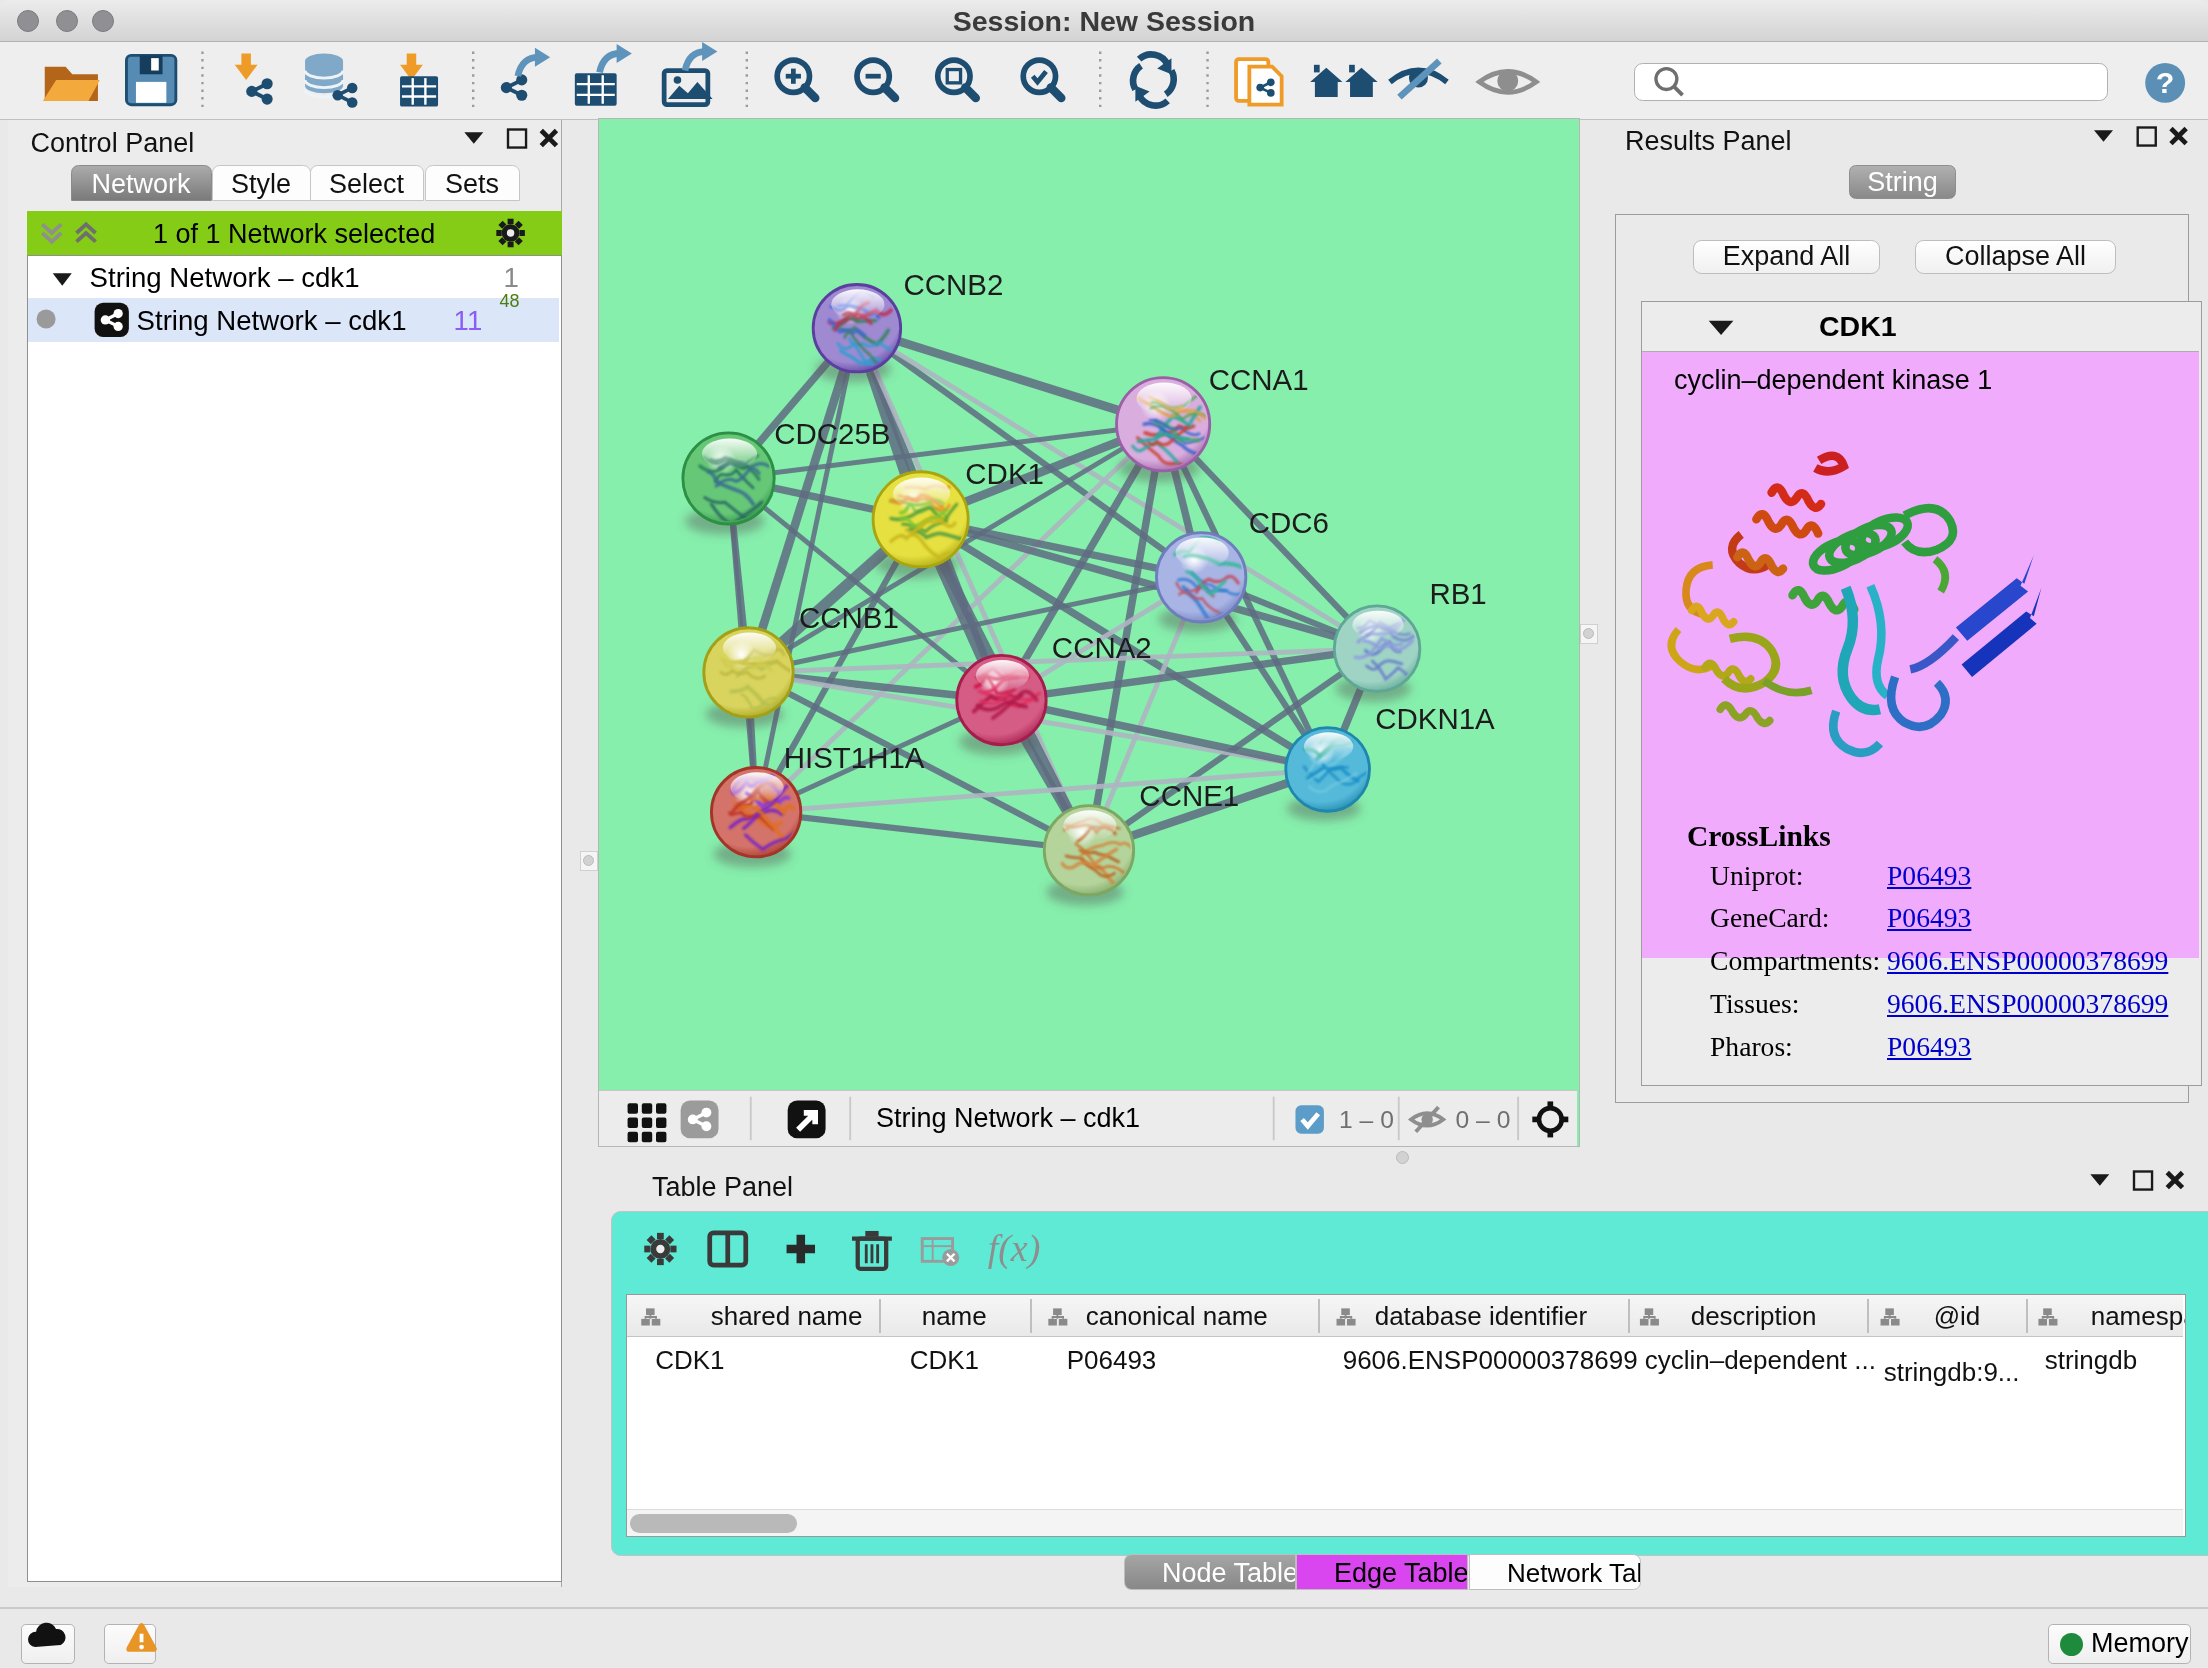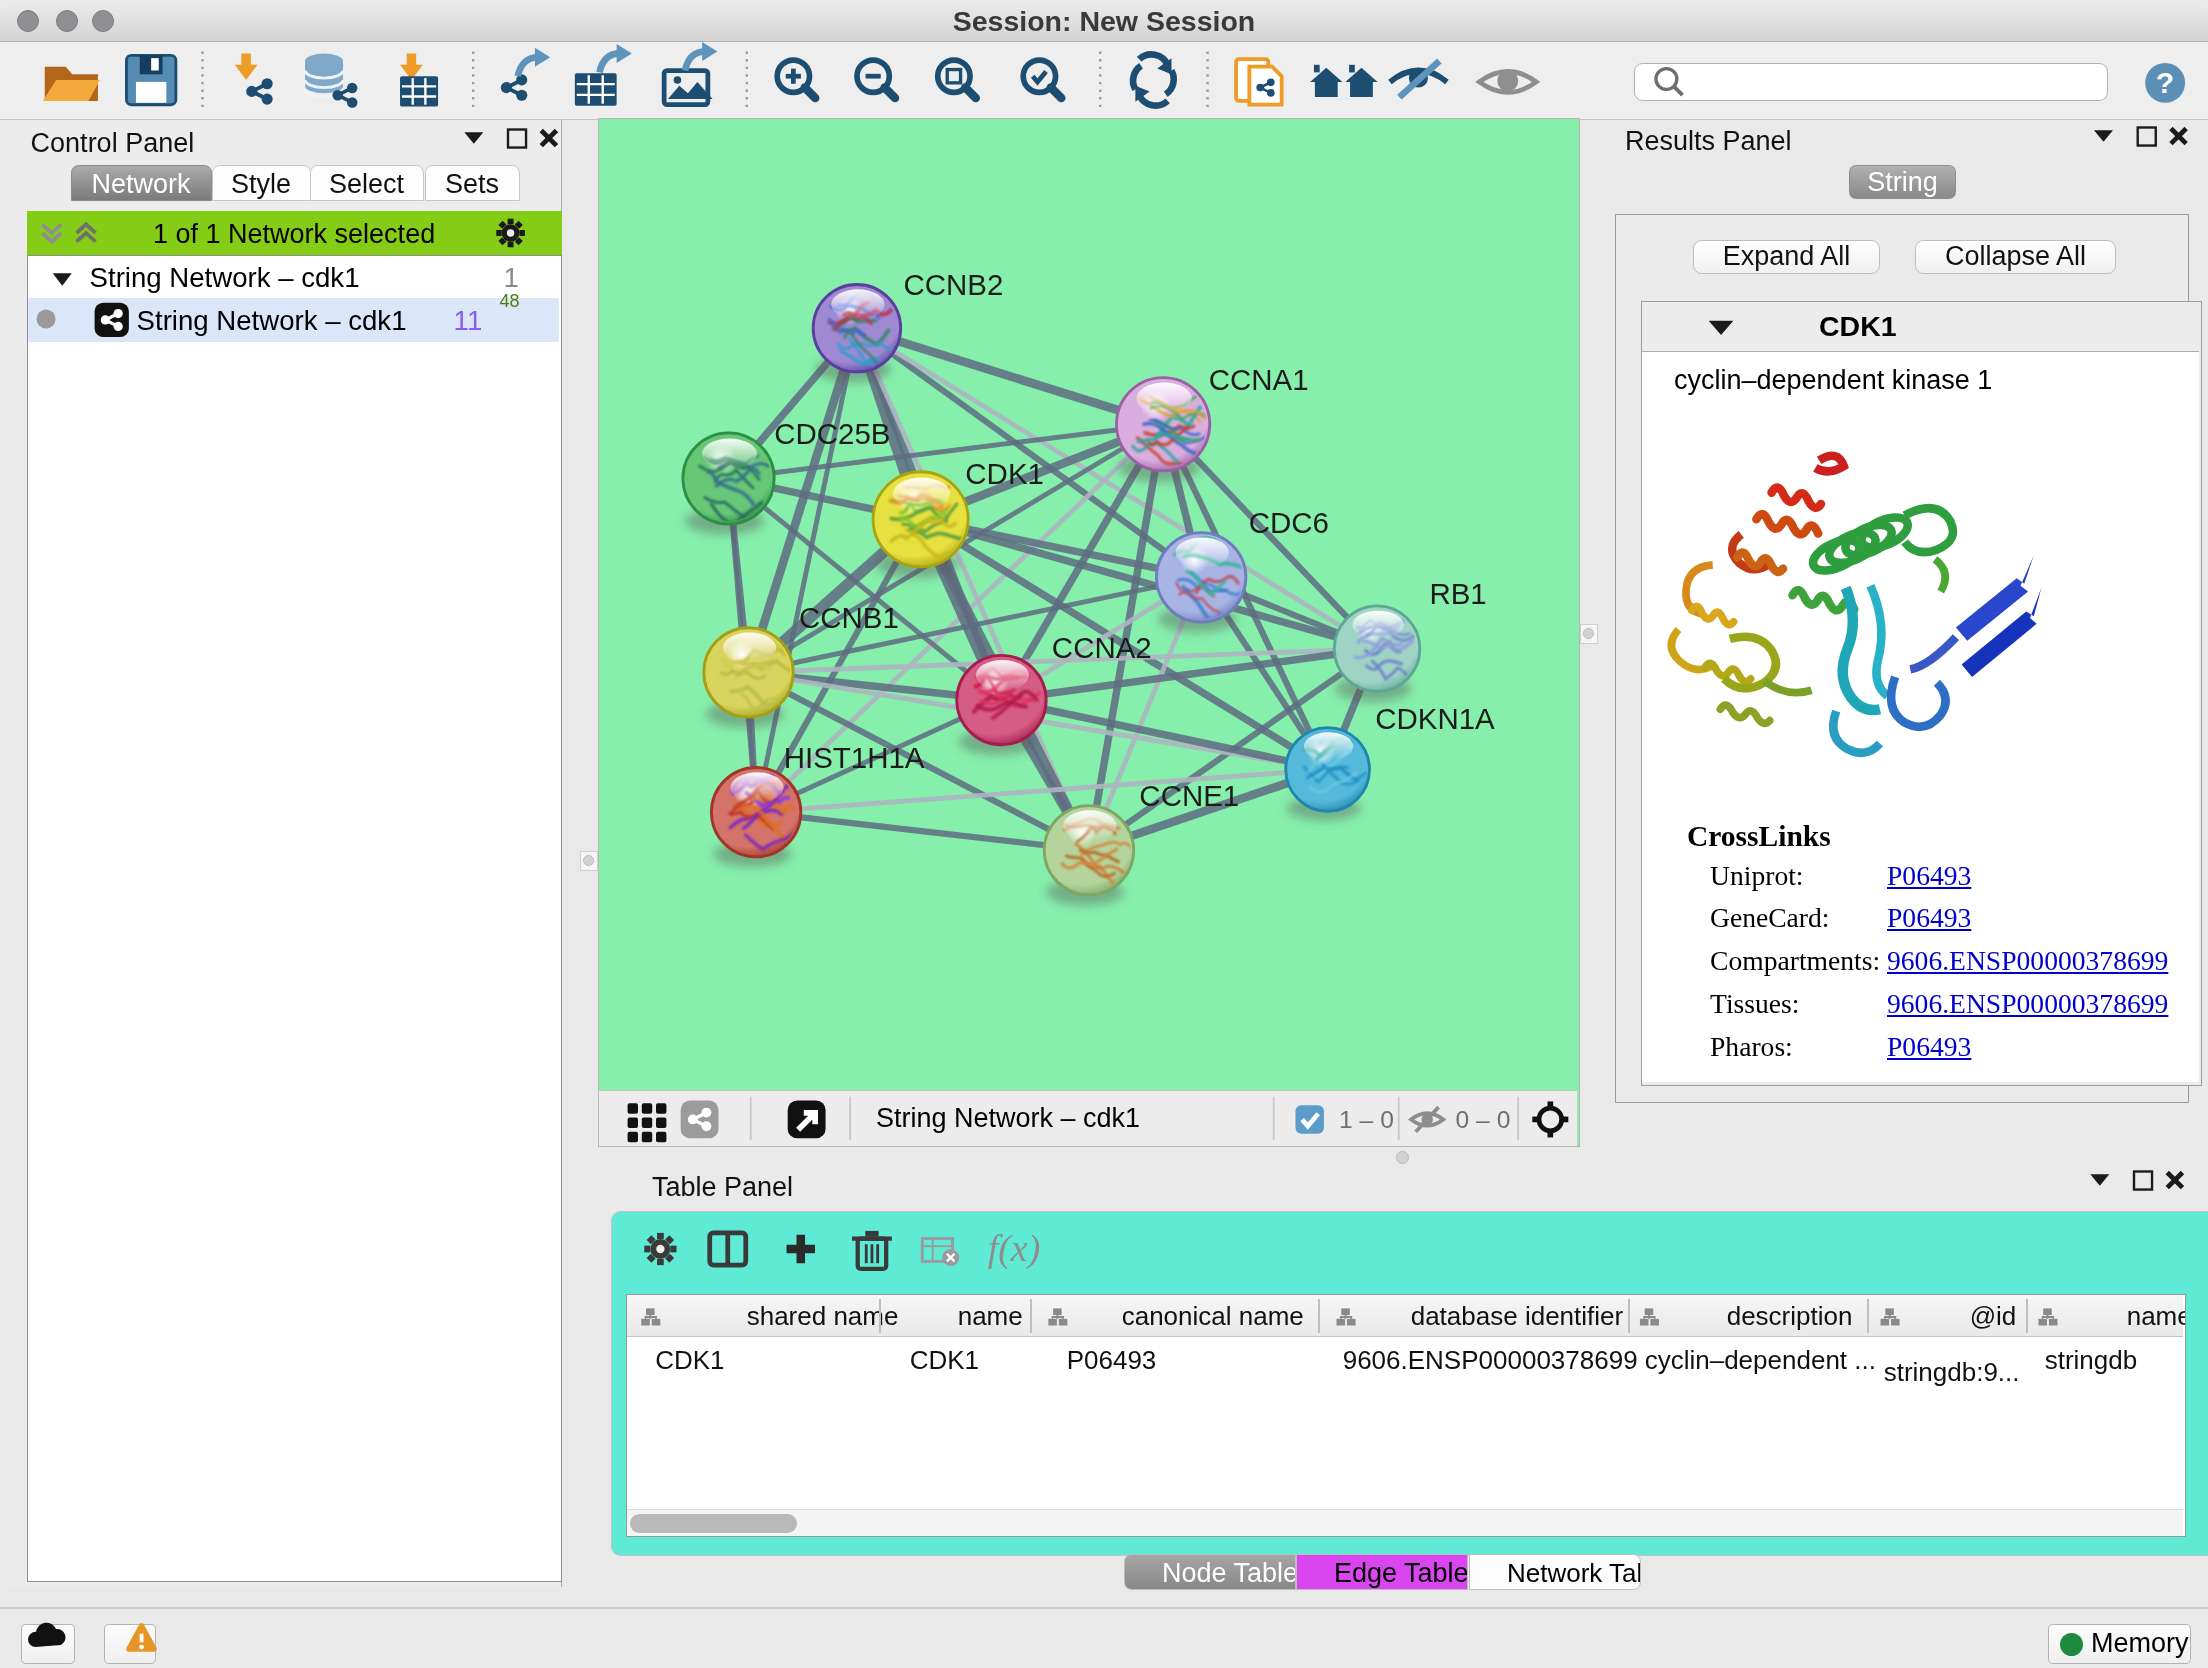--- a/index.html
+++ b/index.html
@@ -16,27 +16,27 @@
 .tabsel { background:linear-gradient(#ababab,#7a7a7a); color:#fff; border-color:#8a8a8a; }
 #netbar { position:absolute; left:19px; top:91px; width:535px; height:44px; background:#84cc16; }
 #netlist { position:absolute; left:19px; top:135px; width:535px; height:1327px; background:#ffffff; border:1.9px solid #8f8f8f; }
 #netview { left:598px; top:118px; width:982px; height:1029px; background:#86efac; border:1.9px solid #b6b6b6; }
 #netfoot { position:absolute; left:0px; bottom:0px; width:978px; height:56px; background:#ececec; border-top:1.9px solid #c6c6c6; }
 #rpanel { left:1598px; top:118px; width:611px; height:1446px; }
 #rbox1 { position:absolute; left:17px; top:96px; width:574px; height:889px; background:#eaeaea; border:1.9px solid #9c9c9c; }
 .btn { position:absolute; background:linear-gradient(#ffffff,#f0f0f0); border:1.9px solid #bdbdbd; border-radius:8.6px; font-size:27px; text-align:center; color:#111; }
 #rbox2 { position:absolute; left:25px; top:86px; width:561px; height:785px; background:#ececec; border:1.9px solid #9c9c9c; }
 #cdkhead { position:absolute; left:0; top:0; width:557px; height:50px; border-bottom:1.9px solid #adadad; }
-#cdkbody { position:absolute; left:0; top:50px; width:557px; height:730px; background:#ffffff; }
+#cdkbody { position:absolute; left:0; top:50px; width:557px; height:606px; background:#f0abfc; }
 #stringtab { position:absolute; left:251px; top:47px; width:107px; height:34px; background:linear-gradient(#b0b0b0,#898989); border:1px solid #8e8e8e; border-radius:6.7px; color:#fff; font-size:27px; text-align:center; line-height:32px; }
 #tpanel { left:599px; top:1162px; width:1598px; height:399px; }
 #tcard { position:absolute; left:12.4px; top:49px; width:1827px; height:345px; background:#5eead4; border:1.9px solid #c2c2c2; border-radius:9.5px; }
 #ttable { position:absolute; left:13.3px; top:82px; width:1560px; height:243px; background:#ffffff; border:1.9px solid #989898; overflow:hidden; }
 #thead { position:absolute; left:0; top:0; width:1556px; height:42px; background:linear-gradient(#f6f6f6,#e9e9e9); border-bottom:1.9px solid #c4c4c4; }
-.hcell { position:absolute; top:0; height:42px; font-size:26px; color:#111; line-height:42px; white-space:nowrap;margin-left:36px; }
+.hcell { position:absolute; top:0; height:42px; font-size:26px; color:#111; line-height:42px; white-space:nowrap; }
 .hdiv { position:absolute; top:3.8px; width:1.9px; height:34px; background:#bfbfbf; }
 .dcell { position:absolute; top:50px; font-size:26px; color:#111; white-space:nowrap; }
 #hscroll { position:absolute; left:0; bottom:0; width:1556px; height:27px; background:#f4f4f4; border-top:1px solid #dcdcdc; }
 #hthumb { position:absolute; left:3.8px; top:3.8px; width:167px; height:19px; background:#b9b9b9; border-radius:9.5px; }
 .seg { position:absolute; top:1554px; height:36px; line-height:36px; overflow:hidden; font-size:27px; text-align:right; border:1px solid #bdbdbd; white-space:nowrap;padding-left:37px; }
 #statussep { left:0; top:1607px; width:2208px; height:1.9px; background:#c9c9c9; }
 .sbtn { position:absolute; top:1624px; height:40px; background:linear-gradient(#fcfcfc,#efefef); border:1.9px solid #b3b3b3; border-radius:4.8px; }
 .shandle { position:absolute; background:#f5f5f5; border:1px solid #d0d0d0; }
 .shdot { position:absolute; border-radius:50%; background:#d2d2d2; border:1px solid #bbb; }
 </style>

